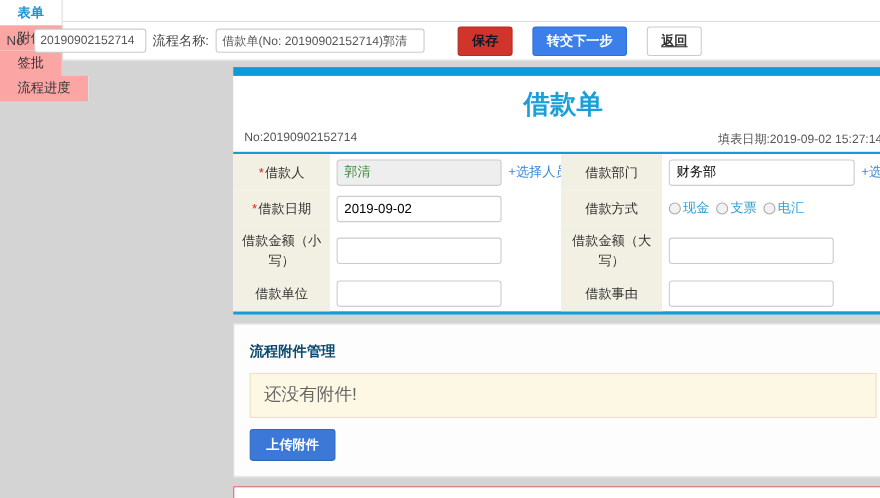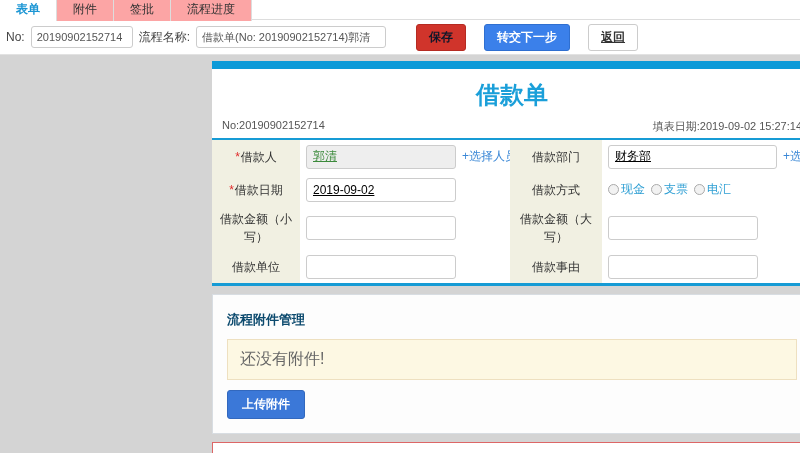--- a/index.html
+++ b/index.html
@@ -9,21 +9,22 @@
     background: #d4d4d4;
     font-size: 12px;
     color: #333;
   }
   
   .tabbar {
     background: #fff;
     border-bottom: 1px solid #ddd;
     display: flex;
     height: 20px;
-    align-items: center;
+    align-items: flex-start;
+    flex-direction: column;
   }
   .tab {
     padding: 3px 16px;
     font-size: 12px;
     color: #333;
     background: #fca5a5;
     border-right: 1px solid #ddd;
     cursor: pointer;
     white-space: nowrap;
   }
@@ -113,21 +114,20 @@
     min-height: 33px;
   }
   .req { color: #e02b2b; margin-right: 1px; }
   .fin {
     height: 24px;
     border: 1px solid #ccc;
     border-radius: 3px;
     font-size: 12px;
     padding: 0 6px;
     font-family: "Liberation Sans", "DejaVu Sans", sans-serif;
-    text-decoration: underline;
   }
   .fin.readonly { background: #eee; color: #3c8a3c; width: 150px; }
   .fin.w190 { width: 190px; }
   .fin.w150 { width: 150px; }
   .link { color: #3a87d6; font-size: 12px; text-decoration: none; white-space: nowrap; cursor: pointer; }
   .radios { display: flex; align-items: center; gap: 6px; }
   .radio-opt { display: flex; align-items: center; gap: 2px; color: #2e9fd4; font-size: 12px; cursor: pointer; }
   .radio-circle {
     width: 11px; height: 11px;
     border-radius: 50%;

